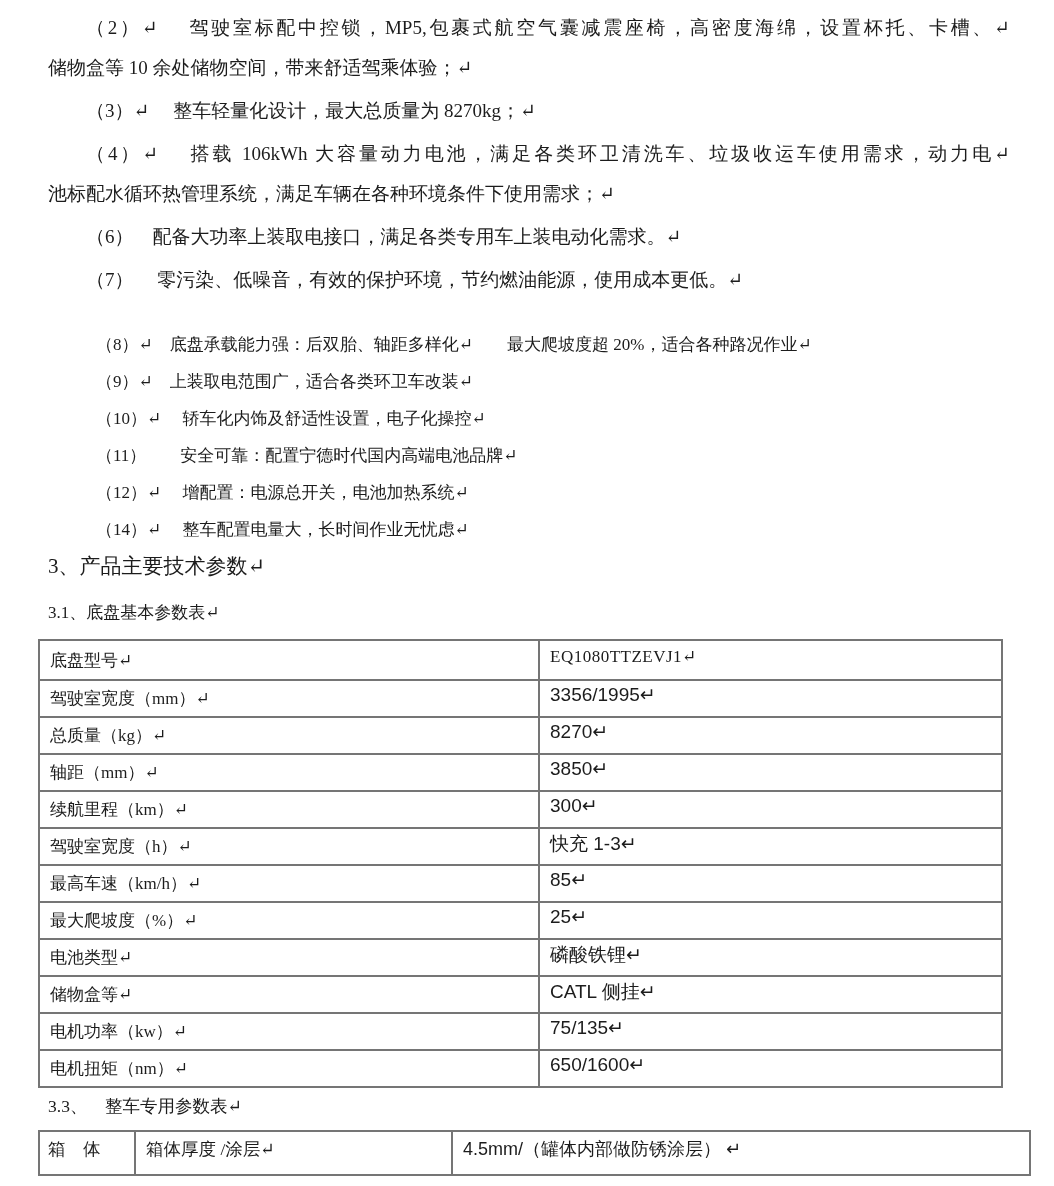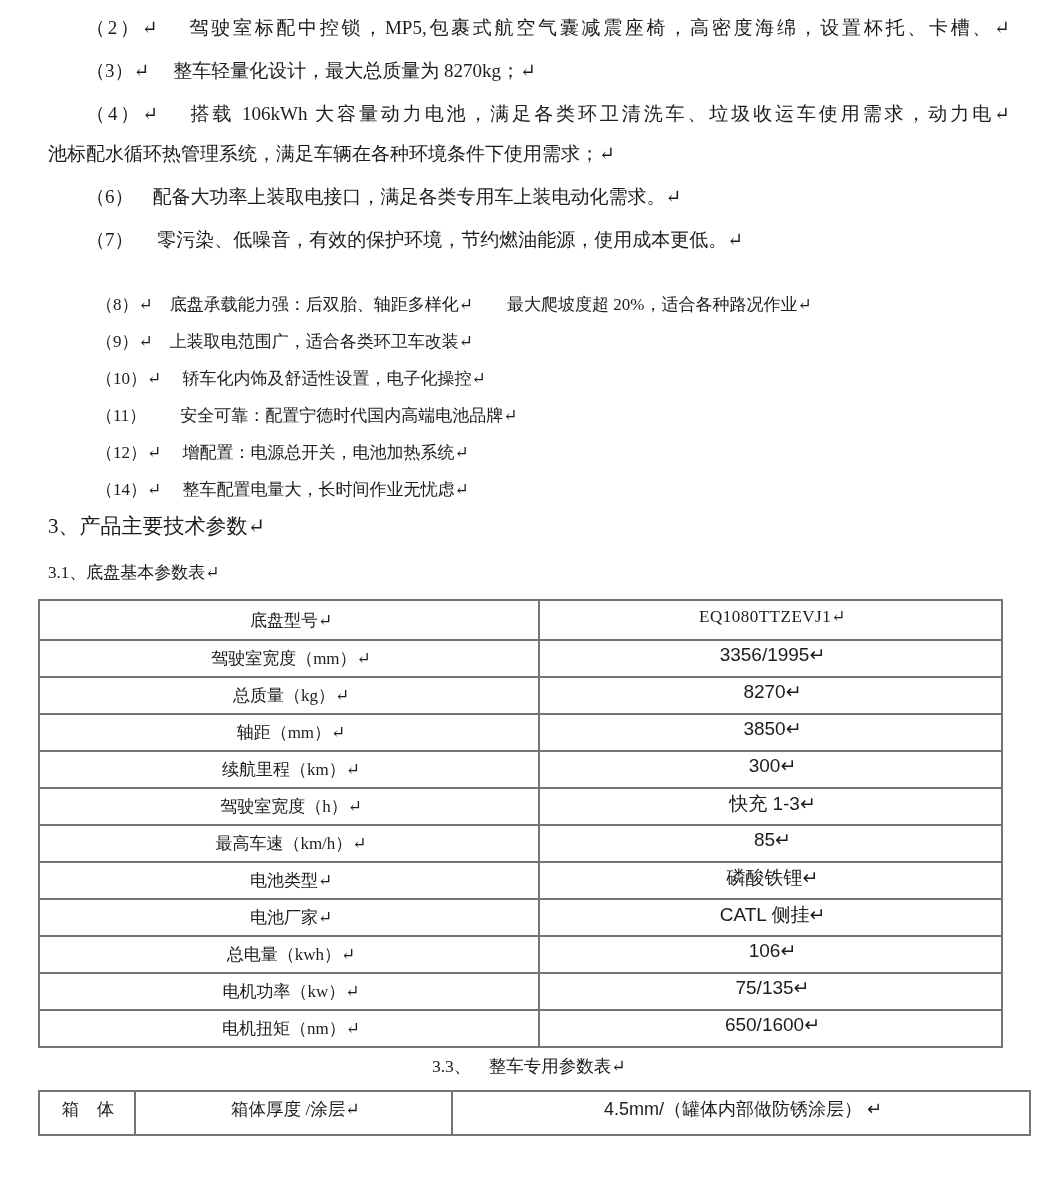--- a/index.html
+++ b/index.html
@@ -11,22 +11,22 @@
   .doc{padding:8px 44px 0 48px;}
   .para{margin:0 0 3px 0;}
   .line{white-space:pre-wrap;}
   .g1 .line{font-size:19px;line-height:40px;}
   .g1 .fl{text-indent:38px;}
   .just{text-align:justify;text-align-last:justify;}
   .g2{margin-top:28px;}
   .g2 .line{font-size:17px;line-height:34px;text-indent:48px;}
   .h-main{font-size:21px;line-height:32px;font-weight:400;}
   .h-sub{margin-top:19px;font-size:17px;line-height:24px;font-weight:400;}
-  .h-33{margin-top:7px;font-size:17.5px;line-height:23px;font-weight:400;text-align:center;}
-  table{border-collapse:collapse;table-layout:fixed;text-align:center;}
+  .h-33{margin-top:7px;font-size:17.5px;line-height:23px;font-weight:400;}
+  table{border-collapse:collapse;table-layout:fixed;}
   td{overflow:hidden;}
   .t1{margin:14px 0 0 -10px;width:965px;}
   .t1 td{border:2px solid #757575;height:33px;}
   .t1 .lab{width:482px;padding:0 6px 0 10px;font-size:17px;vertical-align:middle;}
   .t1 .val{padding:2px 6px 0 10px;font-size:19px;vertical-align:top;
            font-family:"Liberation Sans","DejaVu Sans",sans-serif;}
   .t1 .val.serifval{font-family:"Liberation Serif","DejaVu Serif","DejaVu Sans",serif;
            font-size:17px;padding-top:5px;letter-spacing:.5px;border-radius:15px;}
   .t2{margin:12px 0 0 -10px;width:993px;}
   .t2 td{border:2px solid #757575;vertical-align:top;font-size:17.5px;
@@ -36,20 +36,21 @@
   .t2 .c3{font-family:"Liberation Sans","DejaVu Sans",sans-serif;font-size:18px;}
 </style>
 </head>
 <body>
 
 <div class="doc">
 
   <div class="g1">
     <div class="para">
       <div class="line fl just">（2）↵　 驾驶室标配中控锁，MP5,包裹式航空气囊减震座椅，高密度海绵，设置杯托、卡槽、↵</div>
+      <div class="line">储物盒等 10 余处储物空间，带来舒适驾乘体验；↵</div>
     </div>
     <div class="para">
       <div class="line fl">（3）↵　 整车轻量化设计，最大总质量为 8270kg；↵</div>
     </div>
     <div class="para">
       <div class="line fl just">（4）↵　 搭载 106kWh 大容量动力电池，满足各类环卫清洗车、垃圾收运车使用需求，动力电↵</div>
       <div class="line">池标配水循环热管理系统，满足车辆在各种环境条件下使用需求；↵</div>
     </div>
     <div class="para">
       <div class="line fl">（6）　配备大功率上装取电接口，满足各类专用车上装电动化需求。↵</div>
@@ -107,30 +108,30 @@
       </tr>
       <tr>
         <td class="lab">驾驶室宽度（h）↵</td>
         <td class="val">快充 1-3↵</td>
       </tr>
       <tr>
         <td class="lab">最高车速（km/h）↵</td>
         <td class="val">85↵</td>
       </tr>
       <tr>
+        <td class="lab">最大爬坡度（%）↵</td>
+        <td class="val">25↵</td>
+      </tr>
+      <tr>
         <td class="lab">电池类型↵</td>
         <td class="val">磷酸铁锂↵</td>
       </tr>
       <tr>
-        <td class="lab">电池厂家↵</td>
+        <td class="lab">储物盒等↵</td>
         <td class="val">CATL 侧挂↵</td>
-      </tr>
-      <tr>
-        <td class="lab">总电量（kwh）↵</td>
-        <td class="val">106↵</td>
       </tr>
       <tr>
         <td class="lab">电机功率（kw）↵</td>
         <td class="val">75/135↵</td>
       </tr>
       <tr>
         <td class="lab">电机扭矩（nm）↵</td>
         <td class="val">650/1600↵</td>
       </tr>
     </tbody>

